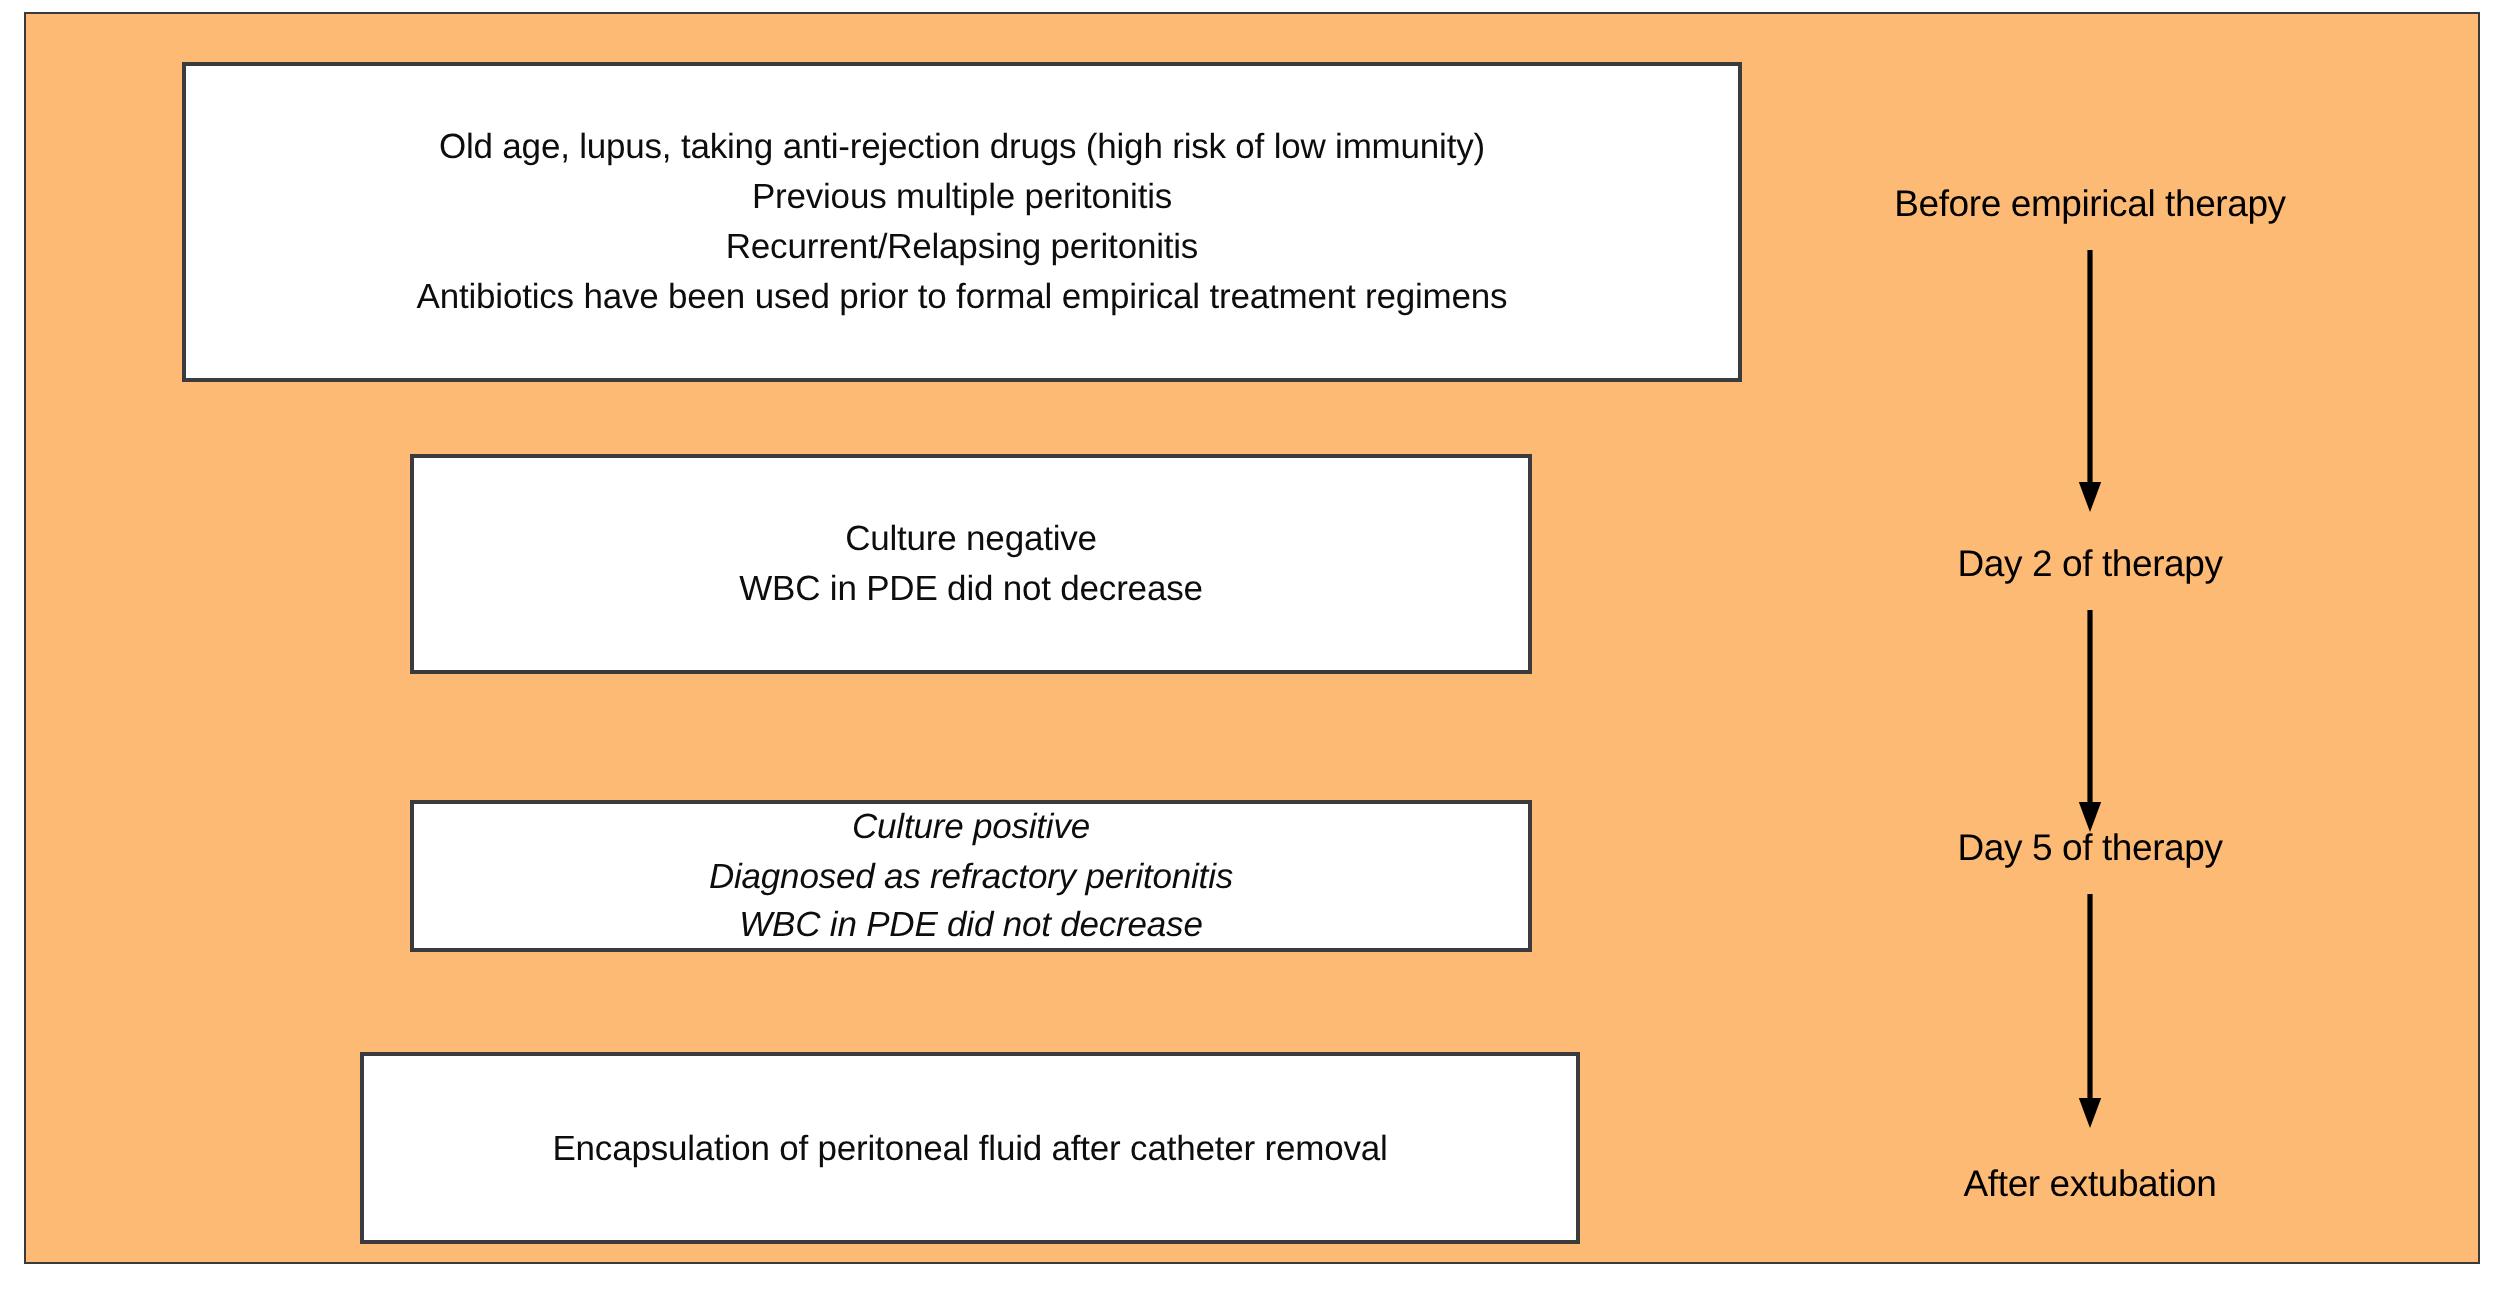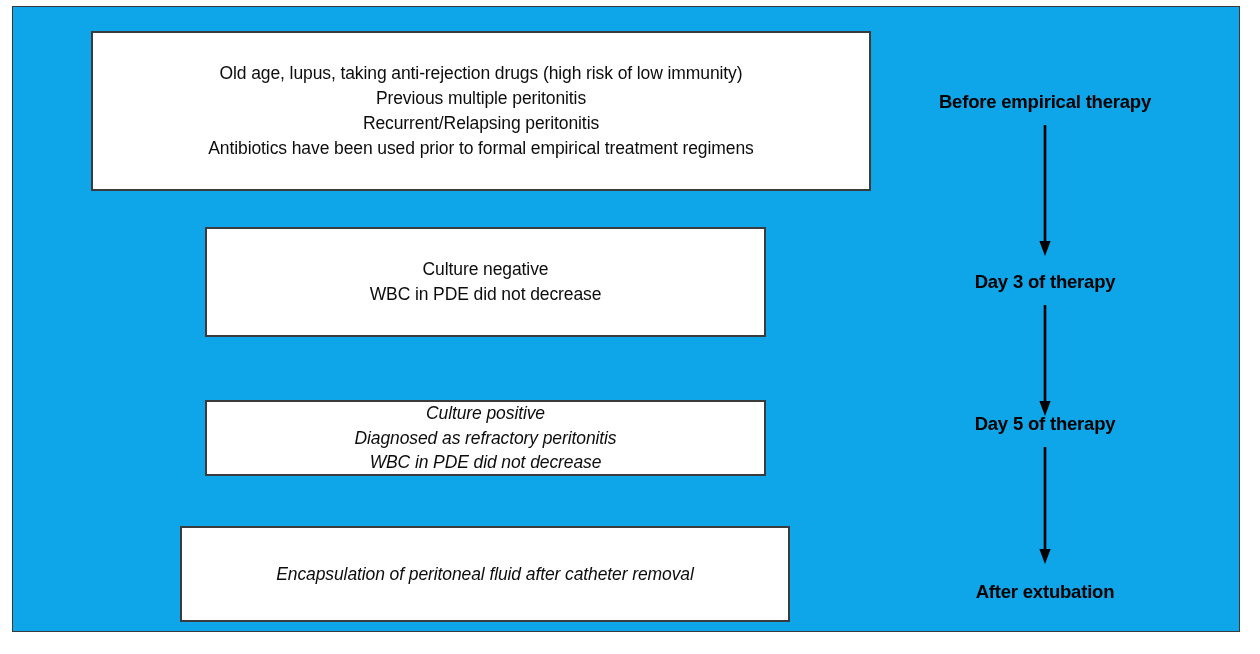--- a/index.html
+++ b/index.html
@@ -21,21 +21,21 @@
   }
   
   #outer-frame {
     position: absolute;
     left: 12px;
     top: 6px;
     width: 1228px;
     height: 626px;
     border: 1.6px solid #3a3a3c;
     box-sizing: border-box;
-    background: #0ea5e9;
+    background: #fdba74;
   }
   
   .cond-box {
     position: absolute;
     box-sizing: border-box;
     border: 2px solid #3b3b3d;
     background: #ffffff;
     display: flex;
     align-items: center;
     justify-content: center;
@@ -45,29 +45,29 @@
     font-size: 17.5px;
     line-height: 1.42;
     color: #0d0d0d;
     letter-spacing: -0.1px;
     white-space: pre-line;
     padding: 0 10px;
   }
   #box-conditions   { left: 78px;  top: 24px;  width: 780px; height: 160px; }
   #box-day3-status  { left: 192px; top: 220px; width: 561px; height: 110px; align-items: center; }
   #box-day5-status  { left: 192px; top: 393px; width: 561px; height: 76px; font-style: italic; }
-  #box-post-status  { left: 167px; top: 519px; width: 610px; height: 96px; font-style: italic; }
+  #box-post-status  { left: 167px; top: 519px; width: 610px; height: 96px; }
 
   
   .stage-label {
     position: absolute;
     width: 300px;
     text-align: center;
     font-size: 18.5px;
-    font-weight: bold;
+    font-weight: normal;
     color: #000000;
     letter-spacing: -0.2px;
     white-space: nowrap;
   }
   
   #label-before   { left: 882px; top: 84px; }
   #label-day3     { left: 882px; top: 264px; }
   #label-day5     { left: 882px; top: 406px; }
   #label-after    { left: 882px; top: 574px; }
 
@@ -111,21 +111,21 @@
 
     <div class="stage-label" id="label-before">Before empirical therapy</div>
 
     <div class="timeline-arrow" id="arrow-1">
       <svg viewBox="0 0 20 132" preserveAspectRatio="none" xmlns="http://www.w3.org/2000/svg" aria-hidden="true">
         <line x1="10" y1="0" x2="10" y2="118" stroke="#000000" stroke-width="2.6"></line>
         <polygon points="10,131 4.4,116 15.6,116" fill="#000000"></polygon>
       </svg>
     </div>
 
-    <div class="stage-label" id="label-day3">Day 3 of therapy</div>
+    <div class="stage-label" id="label-day3">Day 2 of therapy</div>
 
     <div class="timeline-arrow" id="arrow-2">
       <svg viewBox="0 0 20 112" preserveAspectRatio="none" xmlns="http://www.w3.org/2000/svg" aria-hidden="true">
         <line x1="10" y1="0" x2="10" y2="98" stroke="#000000" stroke-width="2.6"></line>
         <polygon points="10,111 4.4,96 15.6,96" fill="#000000"></polygon>
       </svg>
     </div>
 
     <div class="stage-label" id="label-day5">Day 5 of therapy</div>
 

